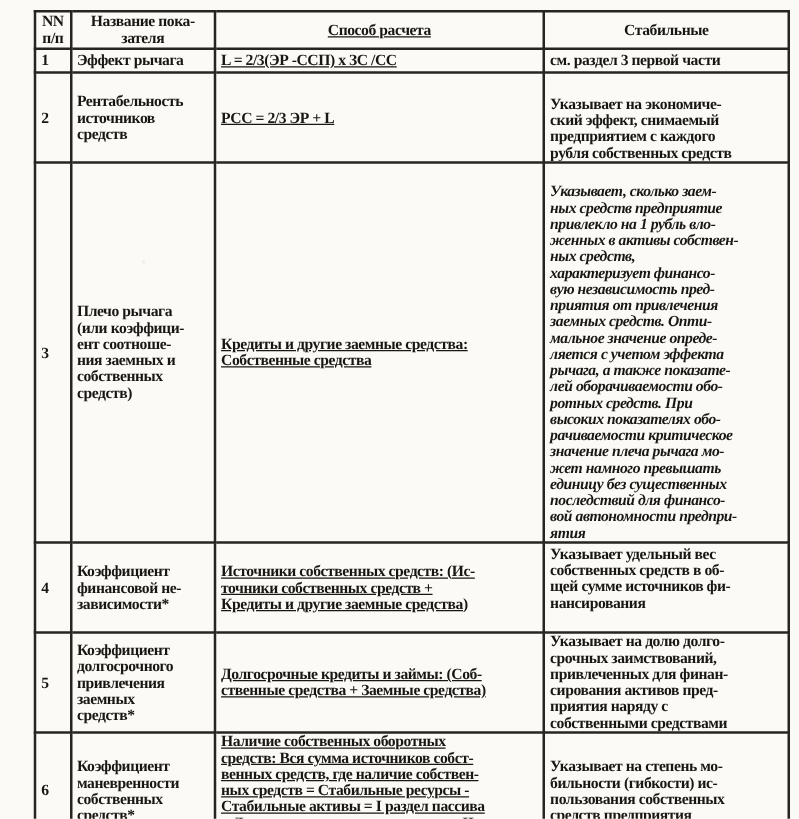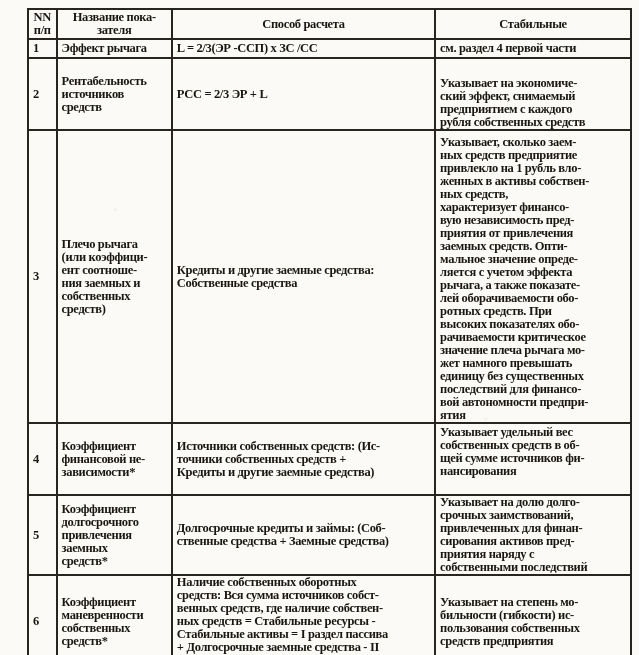--- a/index.html
+++ b/index.html
@@ -29,32 +29,32 @@
     white-space:pre-line;
     overflow:hidden;
     vertical-align:middle;
   }
   .doc th{
     text-align:center;font-weight:700;
     line-height:13px;padding:1px 2px;
   }
   .c-num{width:28px;text-align:left;padding-left:5px;}
   .c-name{width:113px;margin-top:40px;}
-  .c-method{width:258px;}
+  .c-method{width:258px;text-decoration:underline;}
   .c-notes{width:192px;}
   th.c-num,th.c-name{text-align:center;}
   tr.hdr{height:30px;}
   tr.r1{height:19px;}
   tr.r2{height:54px;}
   tr.r3{height:288px;}
   tr.r4{height:72px;}
   tr.r5{height:79px;}
   tr.r6{height:91px;}
   tr.r2 .c-notes{vertical-align:top;padding-top:18px;}
-  tr.r3 .c-notes{vertical-align:top;padding-top:5px;}
+  tr.r3 .c-notes{vertical-align:top;padding-top:16px;font-style:italic;}
   tr.r4 .c-notes{vertical-align:top;padding-top:2px;}
   tr.r6 .c-method{vertical-align:top;margin-left:12px;}
 </style>
 </head>
 <body>
 
 <div class="page">
   <table class="doc">
     <colgroup>
       <col style="width:28px">
@@ -70,21 +70,21 @@
 зателя</th>
         <th class="c-method">Способ расчета</th>
         <th class="c-notes">Стабильные</th>
       </tr>
     </thead>
     <tbody>
       <tr class="r r1">
         <td class="c-num">1</td>
         <td class="c-name">Эффект рычага</td>
         <td class="c-method">L = 2/3(ЭР -ССП) х ЗС /СС</td>
-        <td class="c-notes">см. раздел 4 первой части</td>
+        <td class="c-notes">см. раздел 3 первой части</td>
       </tr>
       <tr class="r r2">
         <td class="c-num">2</td>
         <td class="c-name">Рентабельность
 источников
 средств</td>
         <td class="c-method">РСС = 2/3 ЭР + L</td>
         <td class="c-notes">Указывает на экономиче-
 ский эффект, снимаемый
 предприятием с каждого
@@ -143,21 +143,21 @@
 привлечения
 заемных
 средств*</td>
         <td class="c-method">Долгосрочные кредиты и займы: (Соб-
 ственные средства + Заемные средства)</td>
         <td class="c-notes">Указывает на долю долго-
 срочных заимствований,
 привлеченных для финан-
 сирования активов пред-
 приятия наряду с
-собственными последствий</td>
+собственными средствами</td>
       </tr>
       <tr class="r r6">
         <td class="c-num">6</td>
         <td class="c-name">Коэффициент
 маневренности
 собственных
 средств*</td>
         <td class="c-method">Наличие собственных оборотных
 средств: Вся сумма источников собст-
 венных средств, где наличие собствен-

